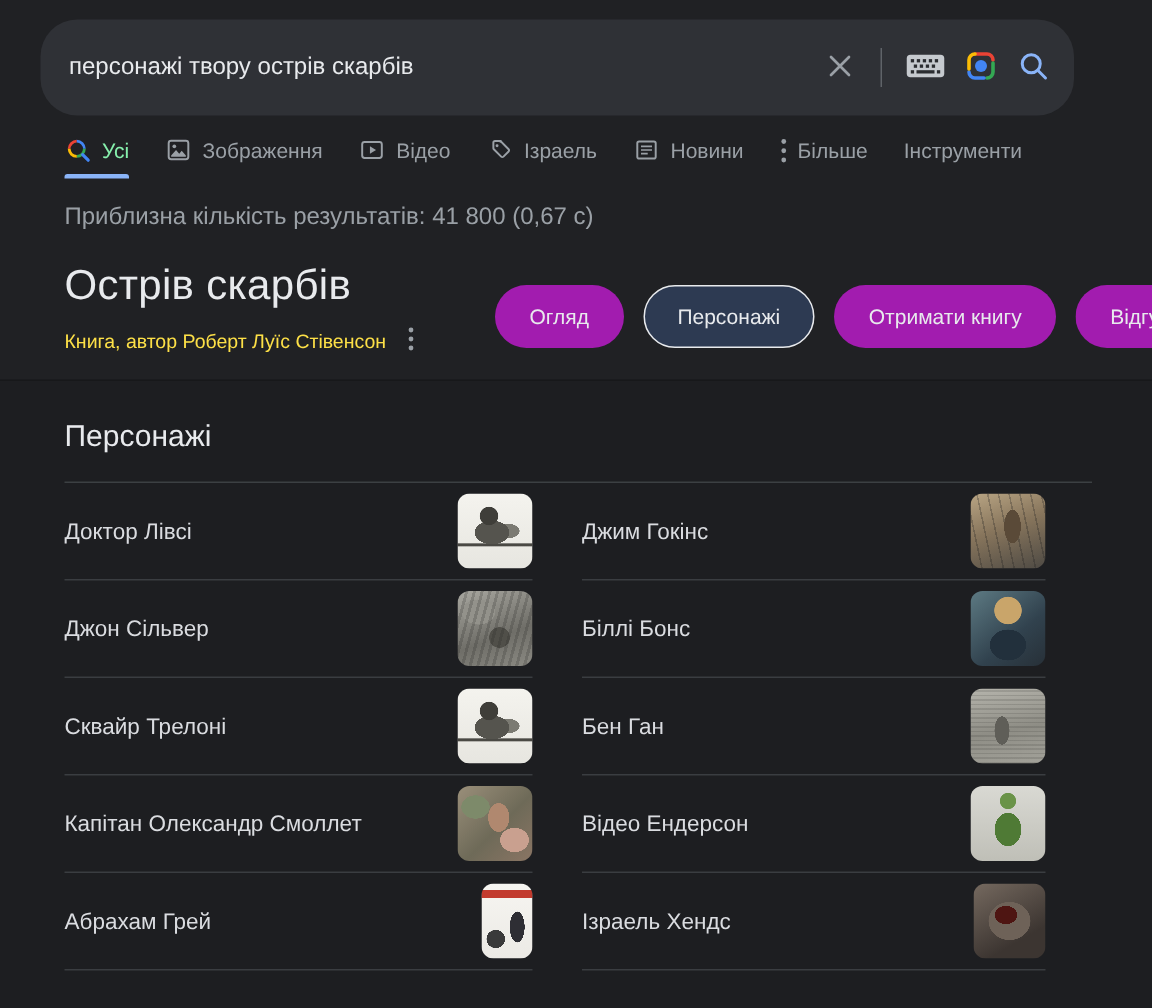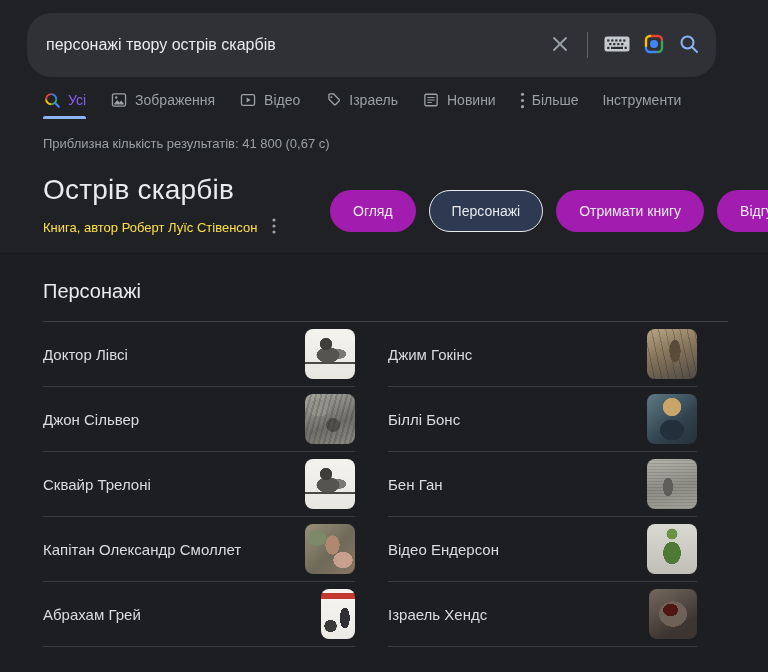--- a/index.html
+++ b/index.html
@@ -16,27 +16,27 @@
   .sb-icons{display:flex;align-items:center;gap:13px;}
   .icon-btn{background:none;border:none;padding:0;margin:0;display:flex;
     align-items:center;justify-content:center;cursor:pointer;}
   .sb-divider{width:1px;height:26px;background:#5f6368;margin:0 3px;}
 
   
   .tabs{position:absolute;left:43px;top:85px;height:30px;display:flex;align-items:center;}
   .tab{position:relative;display:flex;align-items:center;gap:7px;height:30px;
     color:#9aa0a6;font-size:14px;margin-right:24px;cursor:pointer;white-space:nowrap;}
   .tab .icon{display:flex;align-items:center;}
-  .tab.active{color:#8b5cf6;text-align:center;}
+  .tab.active{color:#86efac;text-align:center;}
   .tab.active::after{content:"";position:absolute;left:0;right:0;bottom:-4px;height:3px;
     background:#8ab4f8;border-radius:2px 2px 0 0;}
   .tab-tools{margin-right:0;}
 
   
-  .stats{position:absolute;left:43px;top:136px;color:#9aa0a6;font-size:13px;}
+  .stats{position:absolute;left:43px;top:136px;color:#9aa0a6;font-size:16px;}
 
   
   .kp-title{position:absolute;left:43px;top:174px;color:#e8eaed;font-size:28px;
     font-weight:400;letter-spacing:.2px;}
   .kp-sub{position:absolute;left:43px;top:216px;display:flex;align-items:center;gap:13px;
     color:#fde047;font-size:13px;}
   .kebab-btn{background:none;border:none;padding:2px;display:flex;cursor:pointer;}
 
   .pills{position:absolute;left:330px;top:190px;display:flex;gap:13px;}
   .pill{height:42px;line-height:40px;padding:0 22px;border-radius:21px;border:1px solid transparent;

